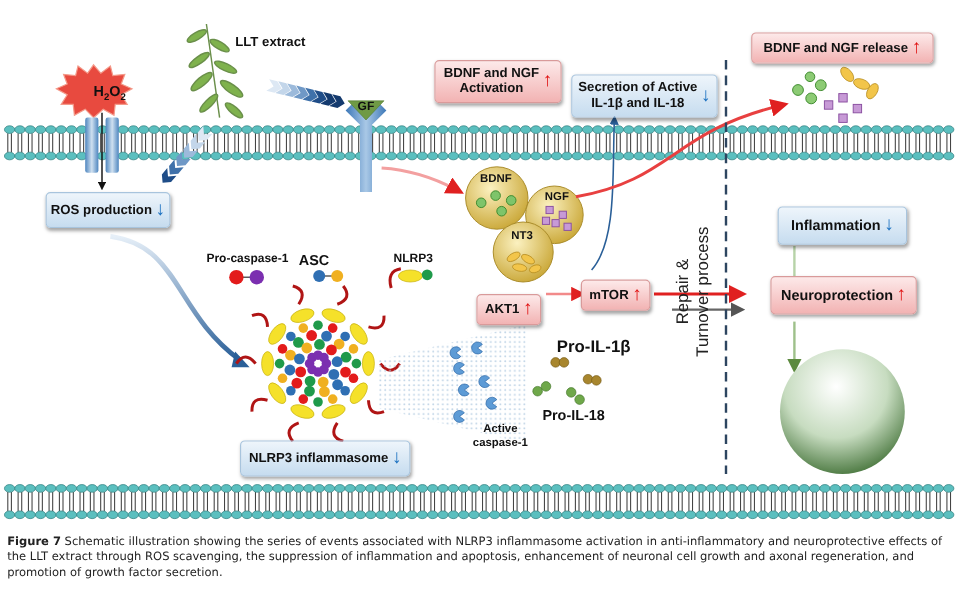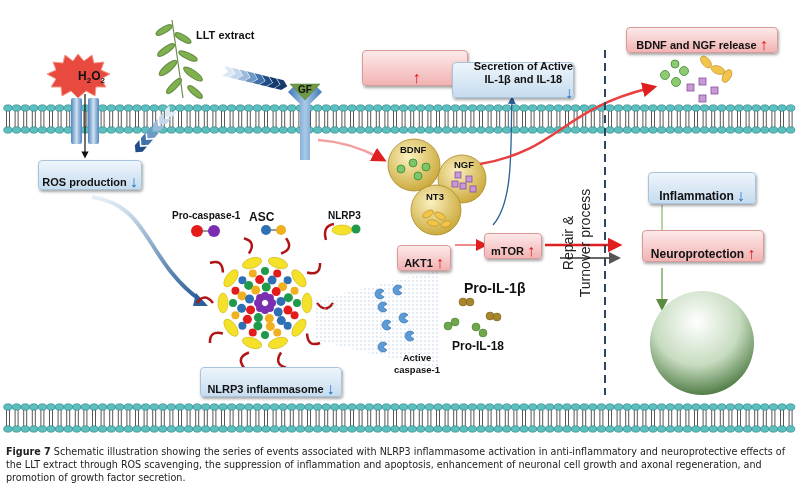--- a/index.html
+++ b/index.html
@@ -1,20 +1,20 @@
 <!DOCTYPE html>
 <html><head>
 <meta charset="utf-8">
 <style>
   html,body{margin:0;padding:0;background:#ffffff;}
   body{width:800px;height:500px;position:relative;overflow:hidden;font-family:"Liberation Sans",sans-serif;}
   #stage{position:absolute;left:0;top:0;width:800px;height:440px;}
   .lbl{position:absolute;font-weight:bold;color:#111;font-size:11px;white-space:nowrap;}
   .box{position:absolute;border-radius:4px;font-weight:bold;font-size:11px;color:#111;
-       display:flex;align-items:flex-end;justify-content:center;text-align:center;line-height:13px;
+       display:flex;align-items:center;justify-content:center;text-align:center;line-height:13px;
        box-shadow:1px 2px 3px rgba(0,0,0,0.35);}
   .box.blue{background:linear-gradient(#eef5fb,#c6dcef);border:1px solid #a8c4dd;}
   .box.red{background:linear-gradient(#fde9e9,#f2b3b3);border:1px solid #d99a9a;}
   .arr{font-size:16px;font-weight:bold;margin-left:3px;line-height:14px;}
   .arr.up{color:#e01010;}
   .arr.down{color:#1a70c0;}
   #caption{position:absolute;left:6px;top:445px;width:790px;font-family:"DejaVu Sans",sans-serif;
            font-size:9.6px;line-height:13px;color:#222;}
   #caption b{font-weight:bold;}
   .vtext{position:absolute;font-size:14px;color:#222;transform:rotate(-90deg);transform-origin:left top;white-space:nowrap;line-height:17px;text-align:center;}
@@ -1025,24 +1025,25 @@
   <div class="lbl" style="left:60px;top:69px;font-size:12px;padding-left:18px;">H<sub style="font-size:8px">2</sub>O<sub style="font-size:8px">2</sub></div>
   <div class="lbl" style="left:196px;top:29px;font-size:11px;">LLT extract</div>
   <div class="lbl" style="left:298px;top:84px;font-size:10px;color:#111;">GF</div>
 
   <div class="box blue" style="left:38px;top:160px;width:102px;height:28px;">
     <span>ROS production</span>
     <span class="arr down">↓</span>
   </div>
 
   <div class="box red" style="left:362px;top:50px;width:104px;height:34px;">
+    <span><span>BDNF and NGF</span><br><span>Activation</span></span>
     <span class="arr up">↑</span>
   </div>
 
-  <div class="box blue" style="left:452px;top:62px;width:120px;height:34px;flex-direction:column;">
+  <div class="box blue" style="left:476px;top:62px;width:120px;height:34px;">
     <span><span>Secretion of Active</span><br><span>IL-1β and IL-18</span></span>
     <span class="arr down">↓</span>
   </div>
 
   <div class="box red" style="left:626px;top:27px;width:150px;height:24px;">
     <span>BDNF and NGF release</span>
     <span class="arr up">↑</span>
   </div>
 
   <div class="lbl" style="left:400px;top:144px;font-size:9.5px;">BDNF</div>

